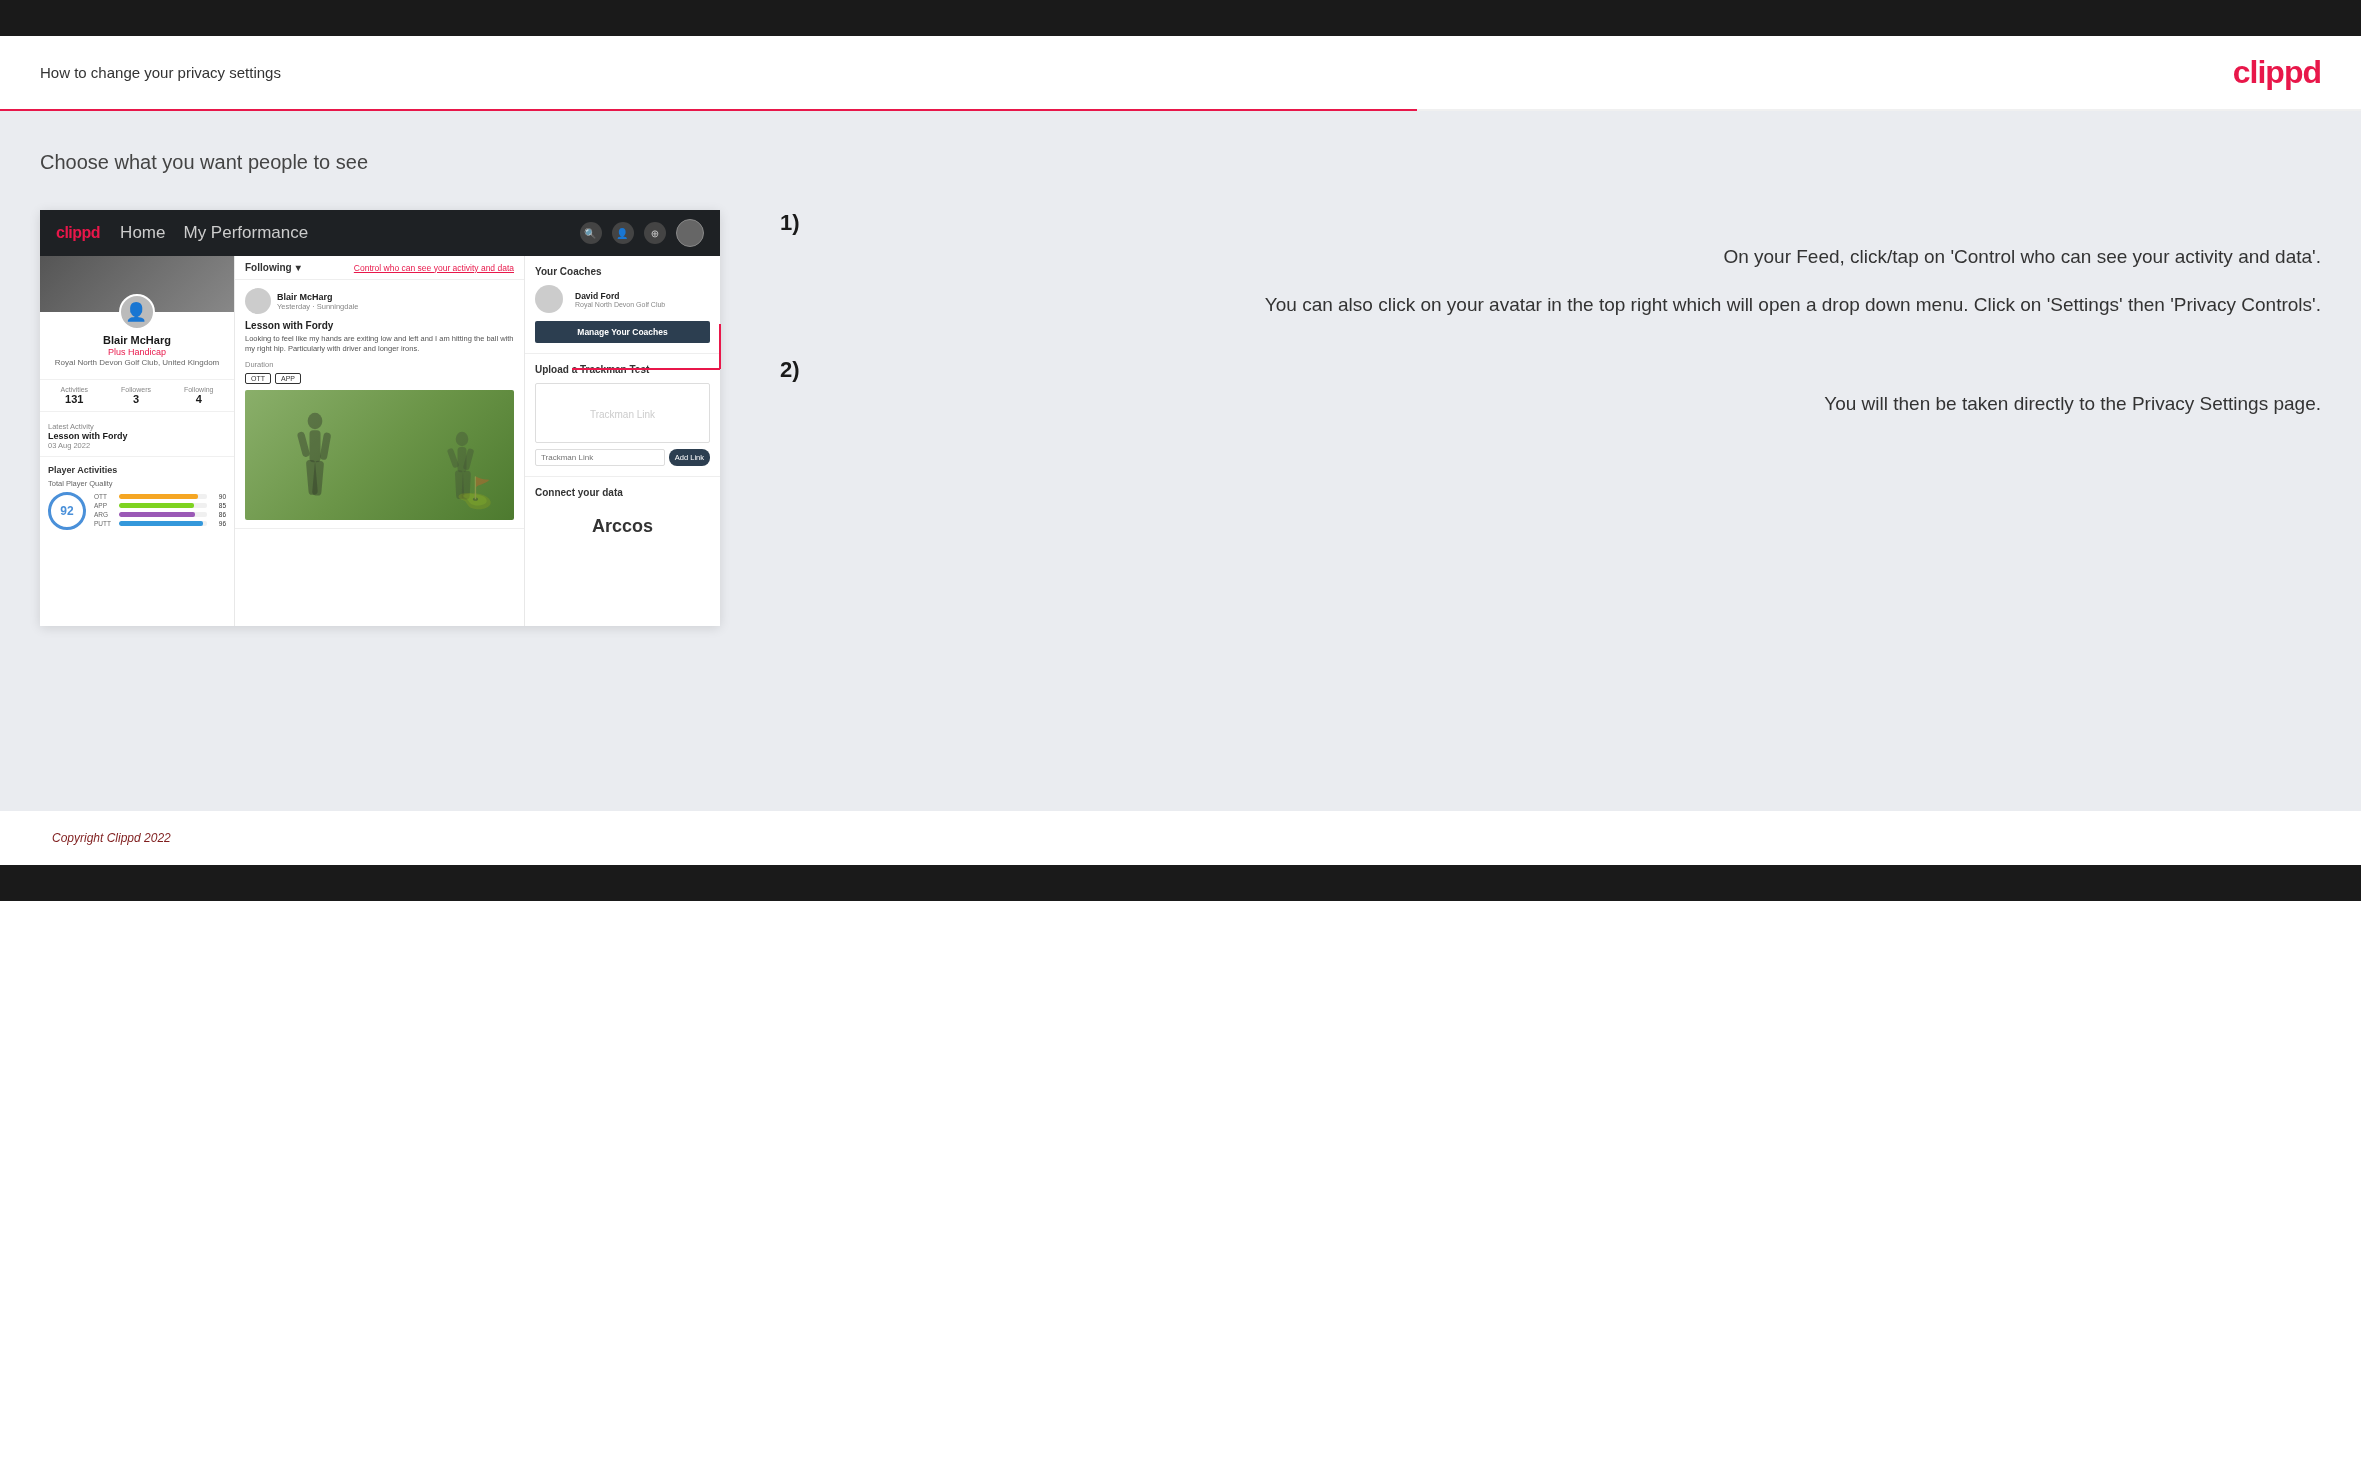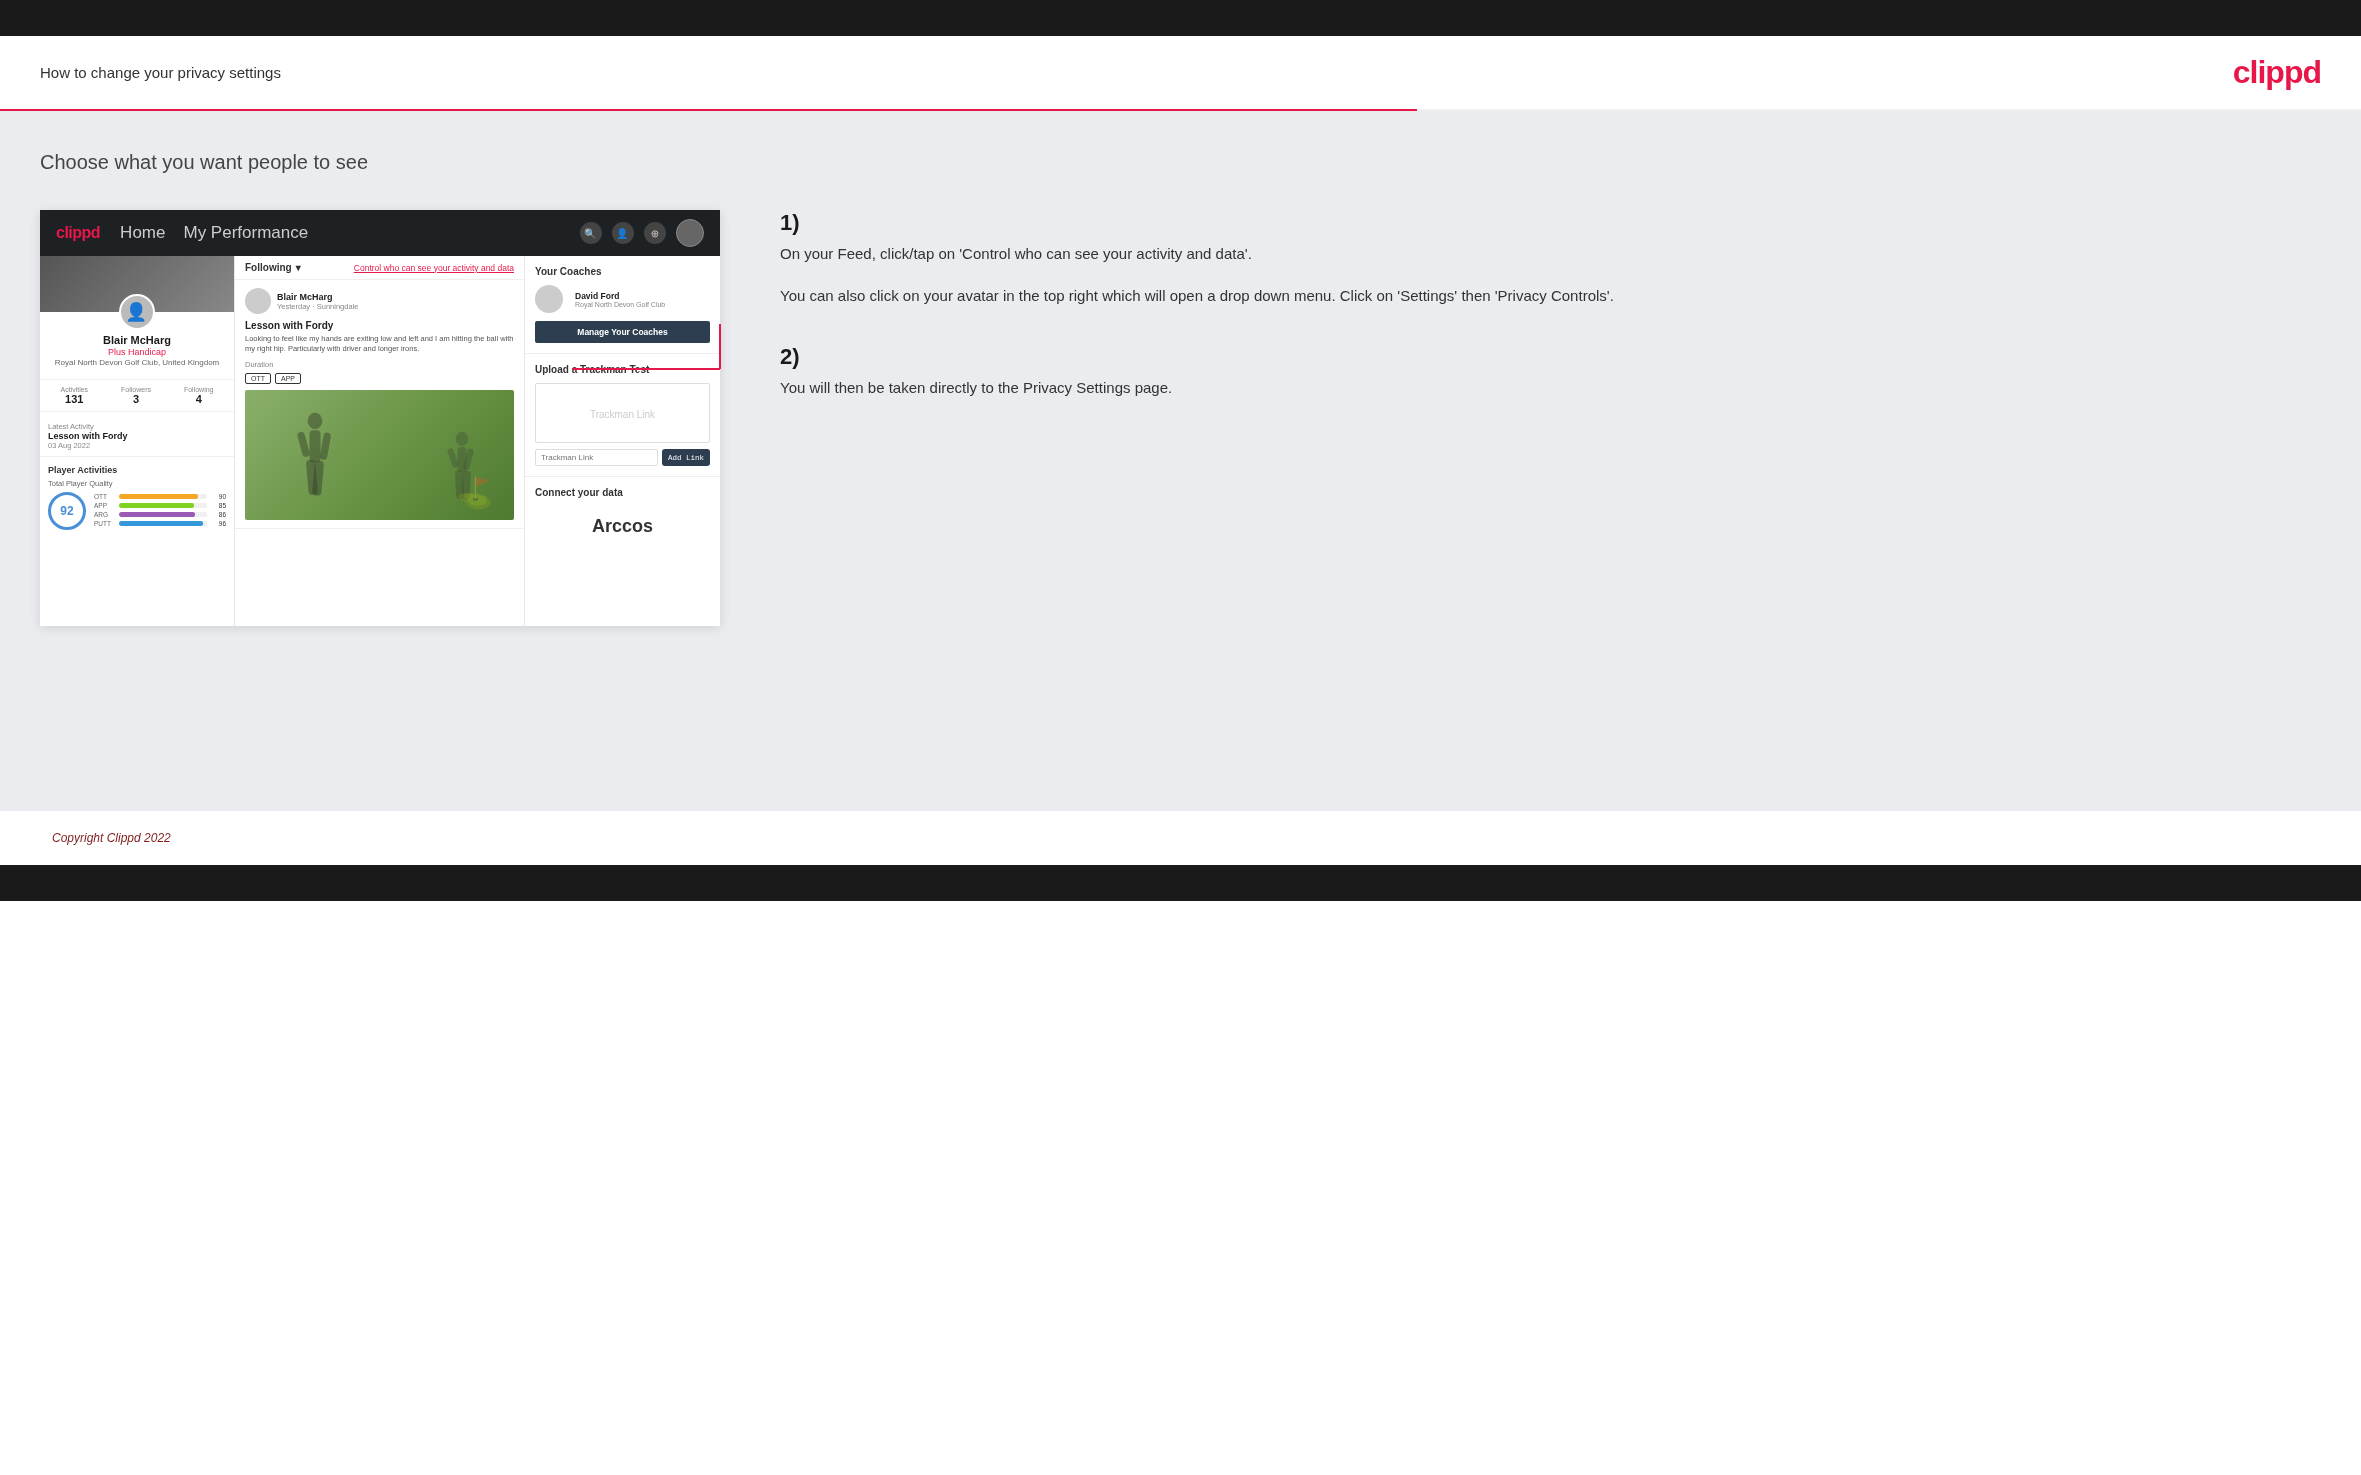--- a/index.html
+++ b/index.html
@@ -488,23 +488,22 @@
       font-size: 8px;
       color: #999;
       border-radius: 2px;
     }
     .add-link-btn {
       background: #2c3e50;
       color: #fff;
       border: none;
       padding: 3px 6px;
       font-size: 7.5px;
-      border-radius: 3px;
+      border-radius: 8px;
       cursor: pointer;
-      font-family: Liberation Mono, monospace;
     }
     .connect-section {
       padding: 10px;
     }
     .arccos-logo {
       font-size: 18px;
       font-weight: 700;
       text-align: center;
       color: #333;
       padding: 10px;
@@ -519,23 +518,24 @@
     .instruction-item {
       margin-bottom: 36px;
     }
     .instruction-number {
       font-size: 22px;
       font-weight: 700;
       color: #1a1a1a;
       margin-bottom: 6px;
     }
     .instruction-text {
-      font-size: 15px;
+      font-size: 19px;
       color: #333;
       line-height: 1.6;
+      text-align: right;
     }
 
     
     .footer {
       padding: 20px 52px;
       font-size: 12px;
       color: #7f1d1d;
       font-style: italic;
     }
 

